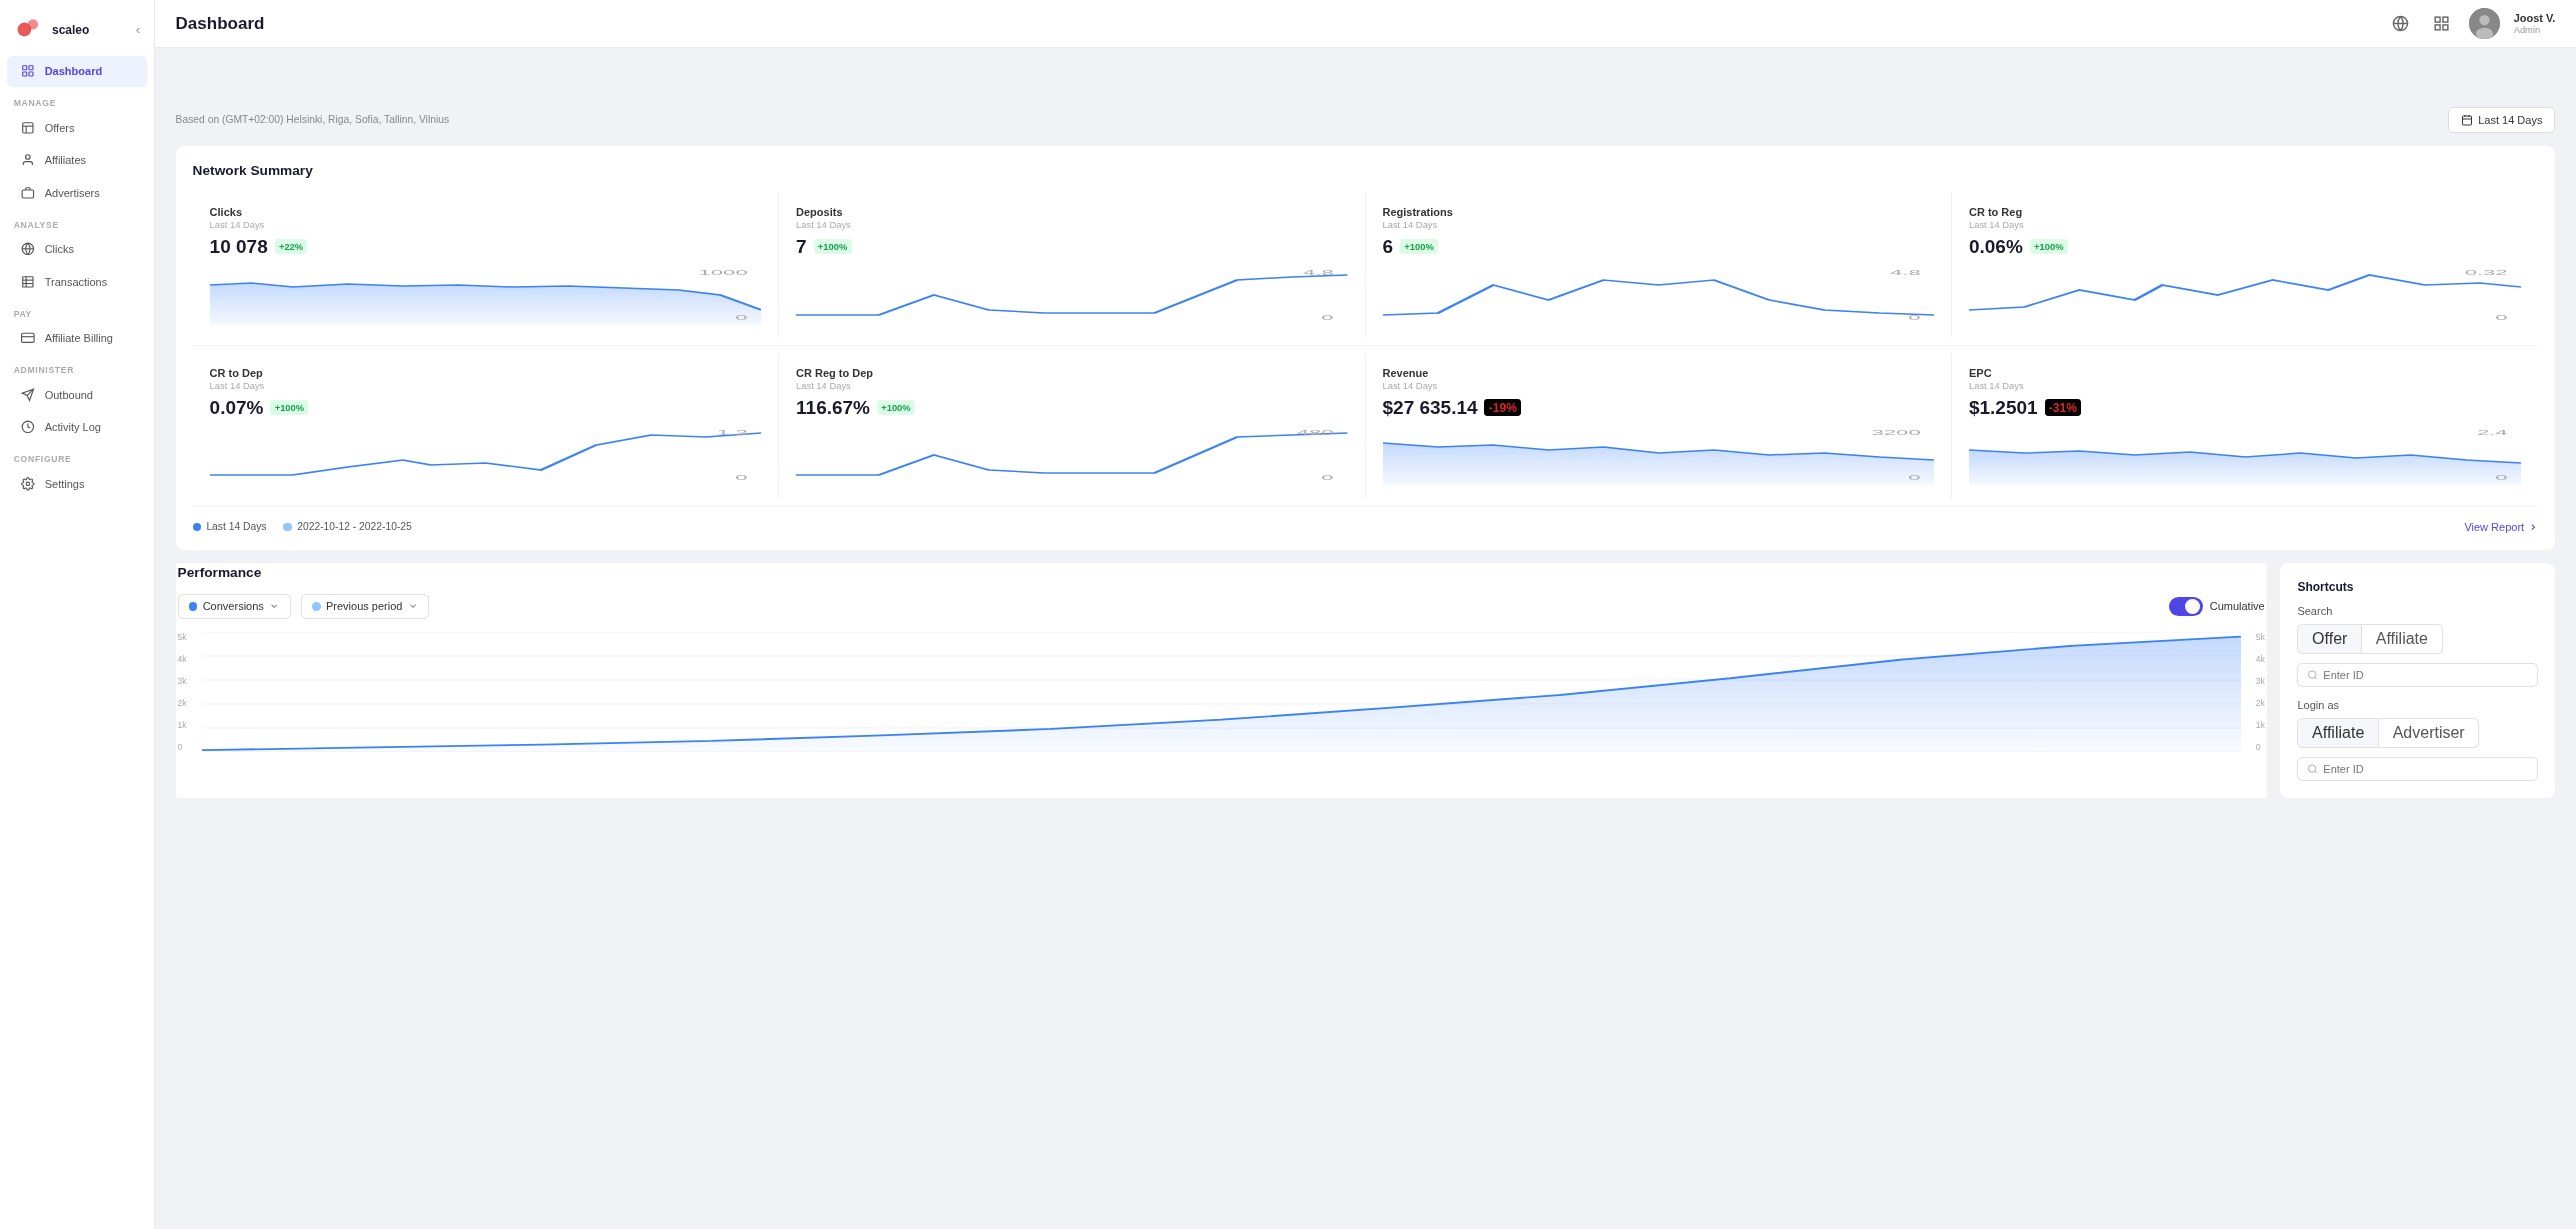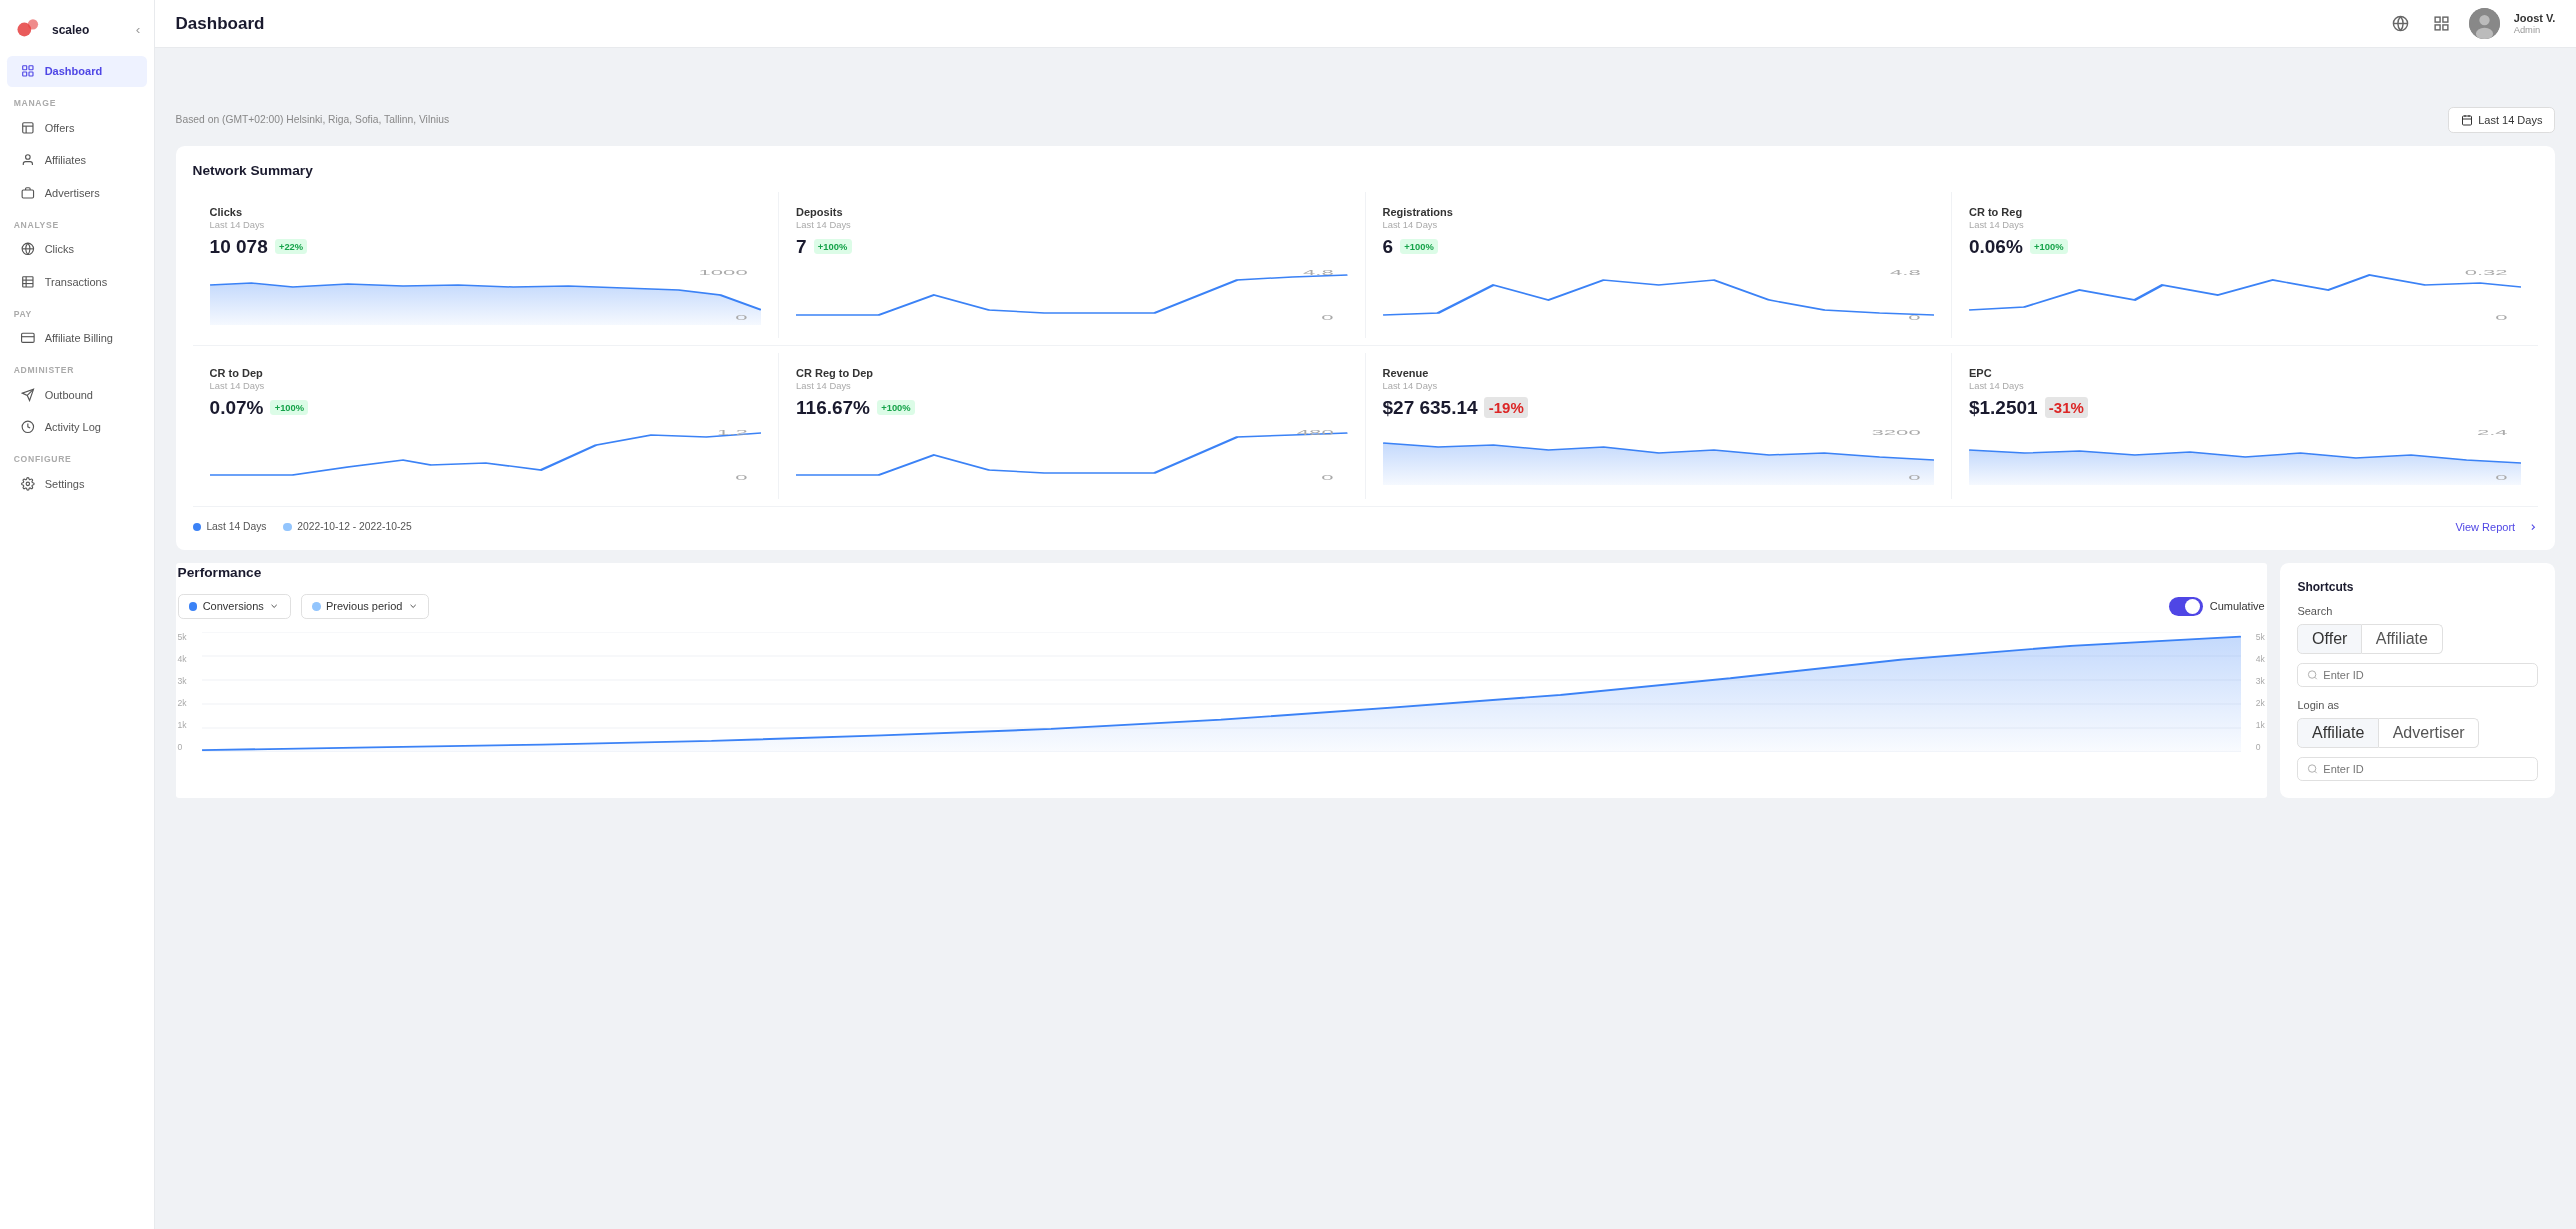--- a/index.html
+++ b/index.html
@@ -43,33 +43,33 @@
     .card-title { font-size: 13.7px; font-weight: 600; color: #1a1a2e; margin-bottom: 13.7px; }
 
     .metrics-grid { display: grid; grid-template-columns: repeat(4, 1fr); gap: 0; }
     .metric-cell { padding: 13.7px 17px; border-right: 0.9px solid #f0f2f5; }
     .metric-cell:last-child { border-right: none; }
     .metric-label { font-size: 11px; font-weight: 600; color: #333; margin-bottom: 1.7px; }
     .metric-period { font-size: 9.4px; color: #aaa; margin-bottom: 5.2px; }
     .metric-value-row { display: flex; align-items: center; gap: 6.9px; margin-bottom: 6.9px; }
     .metric-value { font-size: 19px; font-weight: 700; color: #1a1a2e; }
     .badge-green { font-size: 9.4px; font-weight: 600; color: #16a34a; background: #dcfce7; border-radius: 3.4px; padding: 1.7px 4.3px; }
-    .badge-red { font-size: 15px; font-weight: 600; color: #dc2626; background: #e5e5e5; border-radius: 3.4px; padding: 1.7px 4.3px; }
+    .badge-red { font-size: 12px; font-weight: 600; color: #dc2626; background: #000000; border-radius: 3.4px; padding: 1.7px 4.3px; }
 
     .mini-chart { height: 60px; width: 100%; position: relative; }
     .mini-chart svg { width: 100%; height: 100%; }
 
     .chart-divider { border: none; border-top: 0.9px solid #f0f2f5; margin: 6.9px 0; }
 
     .legend-row { display: flex; align-items: center; gap: 17px; padding: 6.9px 0 0; }
     .legend-item { display: flex; align-items: center; gap: 5.2px; font-size: 10.3px; color: #555; }
     .legend-dot { width: 8.6px; height: 8.6px; border-radius: 50%; }
     .legend-dot-solid { background: #3b82f6; }
     .legend-dot-light { background: #93c5fd; }
-    .view-report-link { margin-left: auto; color: #4f46e5; font-size: 11px; font-weight: 500; cursor: pointer; display: flex; align-items: center; gap: 13px; }
+    .view-report-link { margin-left: auto; color: #4f46e5; font-size: 11px; font-weight: 500; cursor: pointer; display: flex; align-items: center; gap: 4px; }
 
     
     .bottom-grid { display: grid; grid-template-columns: 1fr 275px; gap: 13.7px; }
 
     .performance-card { background: #fff; border-radius: 3px; padding: 2px; }
     .shortcuts-card { background: #fff; border-radius: 8.6px; padding: 17px; }
 
     .perf-controls { display: flex; align-items: center; gap: 10.3px; margin-bottom: 13.7px; flex-wrap: wrap; }
     .perf-dropdown { display: flex; align-items: center; gap: 5.2px; border: 0.9px solid #e0e0e0; border-radius: 5.2px; padding: 5.2px 10.3px; cursor: pointer; font-size: 11px; color: #333; }
     .perf-dropdown .dot { width: 8.6px; height: 8.6px; border-radius: 50%; background: #3b82f6; }

